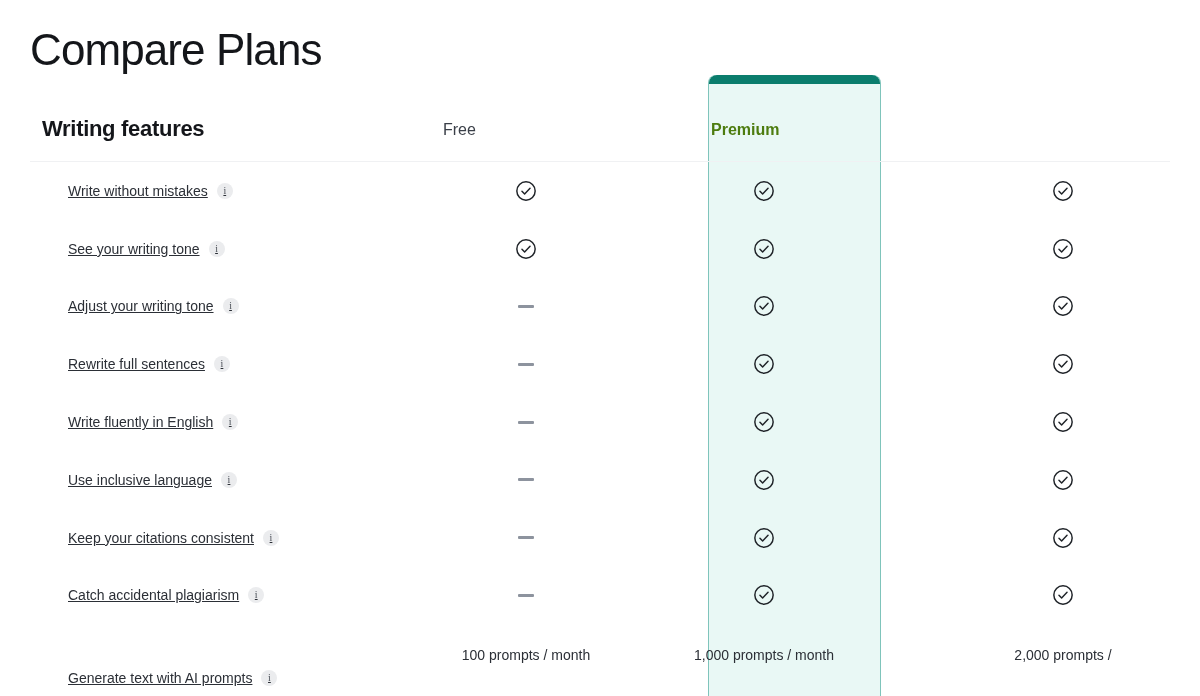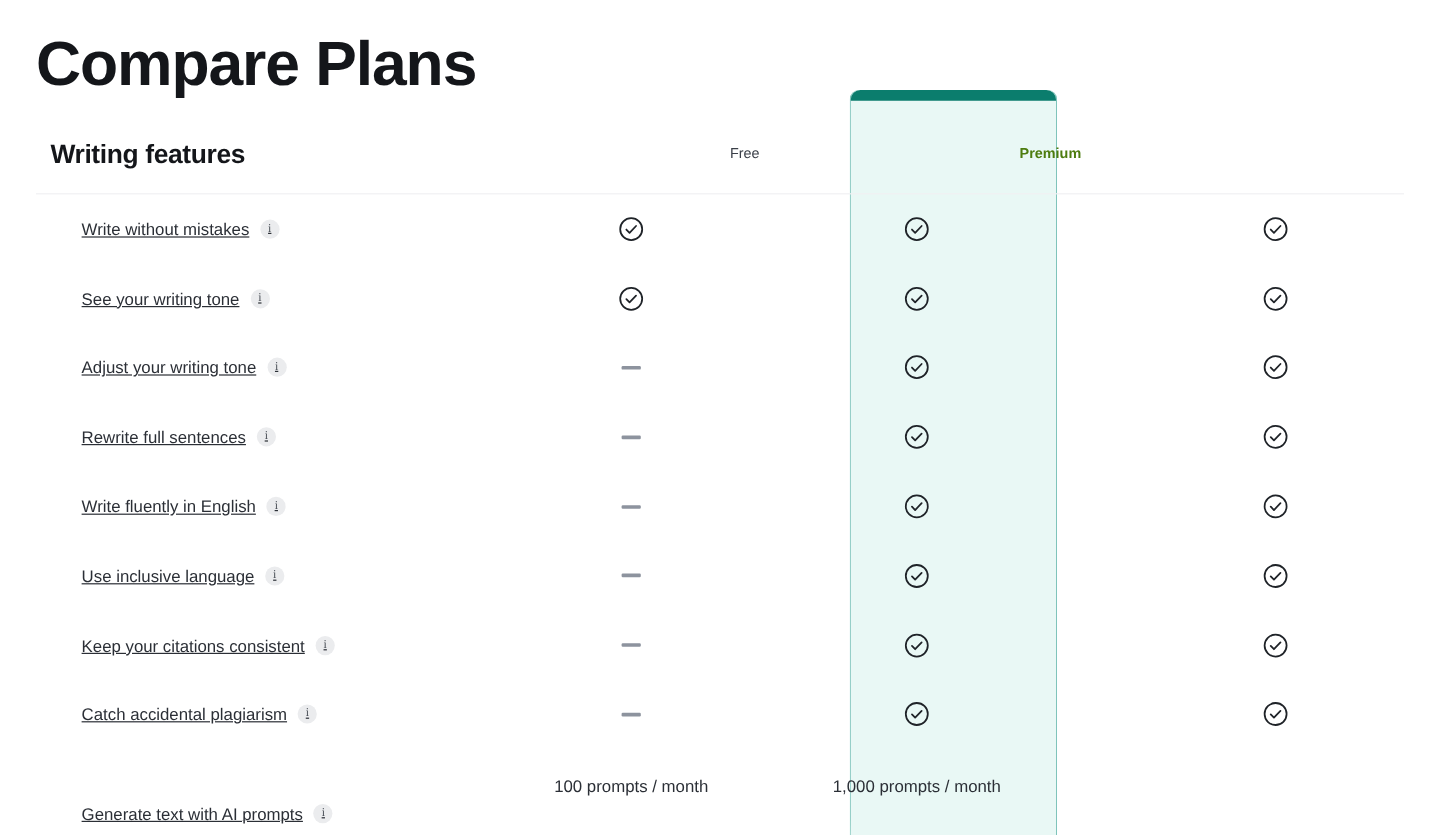--- a/index.html
+++ b/index.html
@@ -41,22 +41,22 @@
     height: 9px;
     background: #0b7d6d;
     border-radius: 8px 8px 0 0;
   }
 
   
   .page-title {
     position: absolute;
     left: 30px;
     top: 28px;
-    font-size: 52px;
-    font-weight: 700;
+    font-size: 44px;
+    font-weight: 400;
     letter-spacing: -0.9px;
     color: #14161a;
     line-height: 1;
     z-index: 2;
   }
 
   
   .header-row {
     position: absolute;
     left: 30px;
@@ -72,22 +72,22 @@
     top: 3px;
     font-size: 22px;
     font-weight: 700;
     letter-spacing: -0.3px;
     color: #14161a;
   }
   .plan-head {
     position: absolute;
     top: 8px;
     width: 190px;
-    text-align: right;
-    font-size: 12px;
+    text-align: left;
+    font-size: 16px;
     color: #3a3f48;
   }
   .plan-head.free      { left: 401px; }
   .plan-head.premium   { left: 669px; font-weight: 700; color: #4d7c0f; }
   .plan-head.business  { left: 938px; }
 
   .header-divider {
     position: absolute;
     left: 30px;
     top: 161px;
@@ -368,18 +368,19 @@
           <span>Generate text with AI prompts</span>
           <span class="info-icon">i</span>
         </div>
         <div class="cell free text-cell">
           <span>100 prompts / month</span>
         </div>
         <div class="cell premium text-cell">
           <span>1,000 prompts / month</span>
         </div>
         <div class="cell business text-cell">
+          <span>2,000 prompts /</span>
           <br>
         </div>
       </div>
     </div>
 
 </div>
 
 </body></html>

